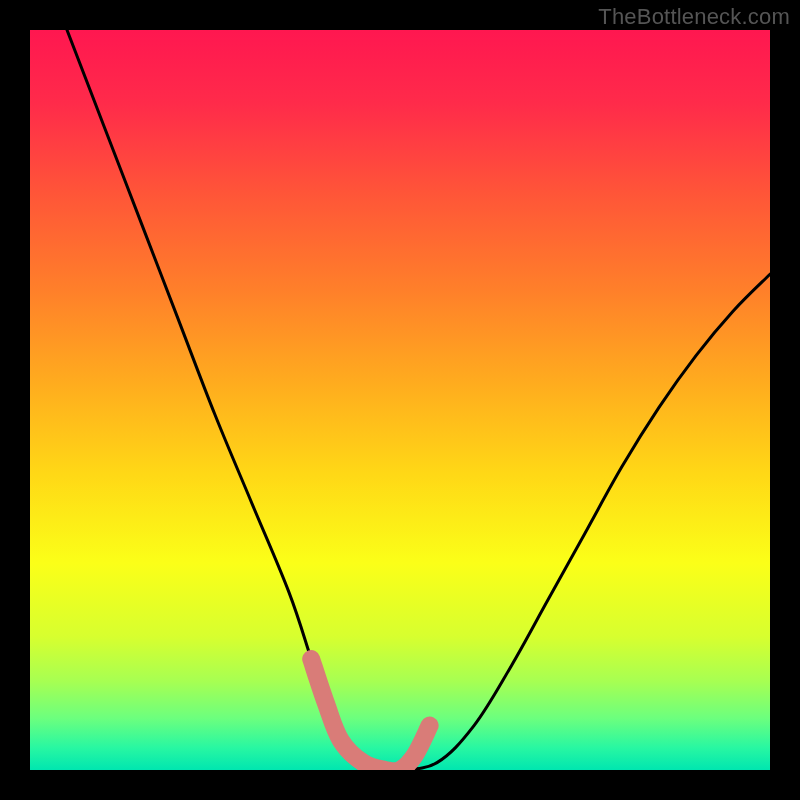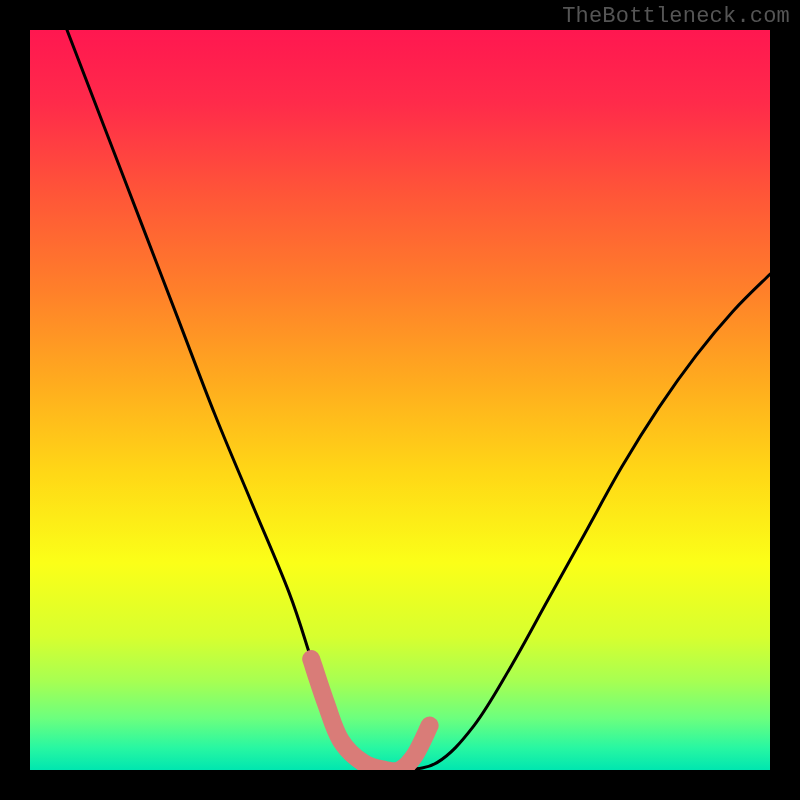--- a/index.html
+++ b/index.html
@@ -19,21 +19,20 @@
   }
   .watermark {
     position: absolute;
     top: 4px;
     right: 10px;
     color: #555;
     font-size: 22px;
     font-weight: 500;
     z-index: 10;
     letter-spacing: 0.2px;
-    font-family: Liberation Mono, monospace;
   }
   .plot {
     position: absolute;
     left: 30px;
     top: 30px;
     width: 740px;
     height: 740px;
     overflow: hidden;
   }
   .plot svg {

